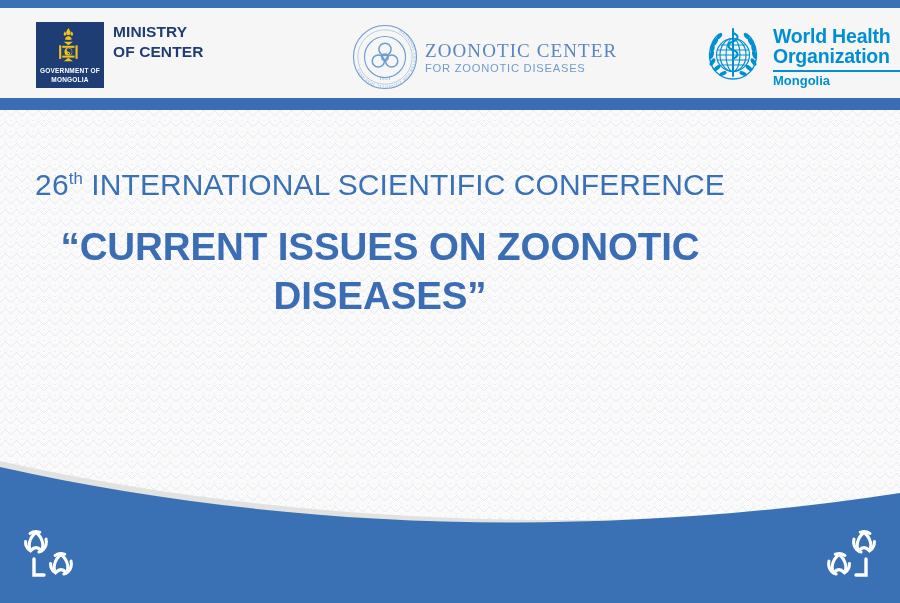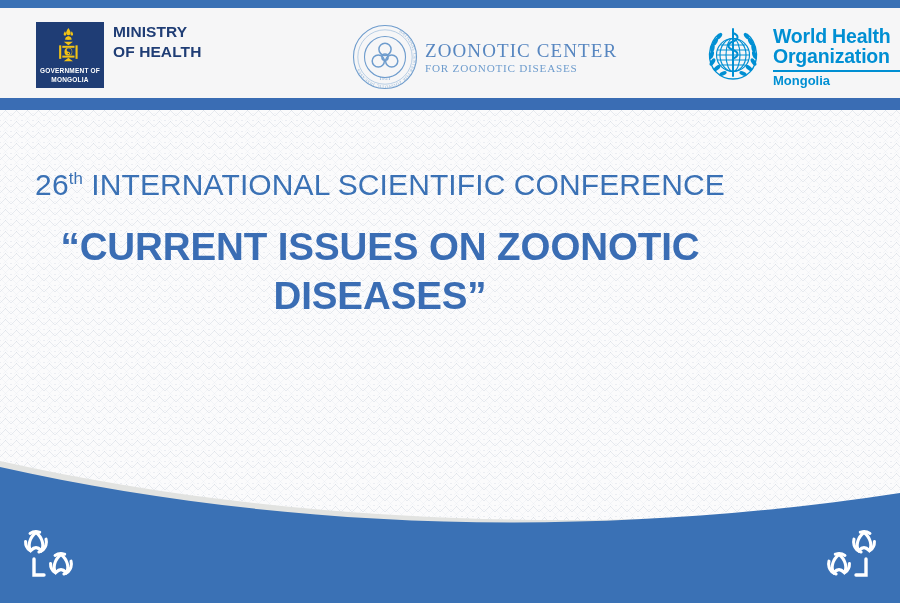--- a/index.html
+++ b/index.html
@@ -119,21 +119,21 @@
   .ncz-text { line-height: 1.12; }
   .ncz-title {
     color: #5786c0;
     font-family: "Liberation Serif", serif;
     font-size: 19px;
     letter-spacing: 1.1px;
     white-space: nowrap;
   }
   .ncz-sub {
     color: #6e9ccd;
-    font-family: Liberation Serif, serif;
+    font-family: Liberation Sans, sans-serif;
     font-size: 11.2px;
     letter-spacing: .75px;
     white-space: nowrap;
     margin-top: 1px;
   }
 
   
   .who {
     position: absolute;
     left: 700px; top: 16px;
@@ -259,21 +259,21 @@
             <path d="M34 23.4 a1.8 1.8 0 0 0 0 3.6 1.8 1.8 0 0 1 0 3.6 3.6 3.6 0 0 0 0-7.2z"></path>
             <circle cx="34" cy="25.2" r=".72"></circle>
             <circle cx="34" cy="28.8" r=".72"></circle>
           </g>
         </svg>
         <div class="crest-line1">GOVERNMENT OF</div>
         <div class="crest-line2">MONGOLIA</div>
       </div>
       <div class="moh-text">
         <div>MINISTRY</div>
-        <div>OF HEALTH</div>
+        <div>OF CENTER</div>
       </div>
     </div>
 
     <div class="ncz">
       <svg class="ncz-seal" viewBox="0 0 66 66">
         <circle cx="33" cy="33" r="31.5" fill="none" stroke="#6e9ccd" stroke-width="1.1"></circle>
         <circle cx="33" cy="33" r="27.2" fill="none" stroke="#9dbddd" stroke-width=".7"></circle>
         <circle cx="33" cy="33" r="20.5" fill="none" stroke="#6e9ccd" stroke-width="1.1"></circle>
         <g fill="none" stroke="#6e9ccd" stroke-width="1.5">
           <circle cx="33" cy="25.3" r="6.1"></circle>

